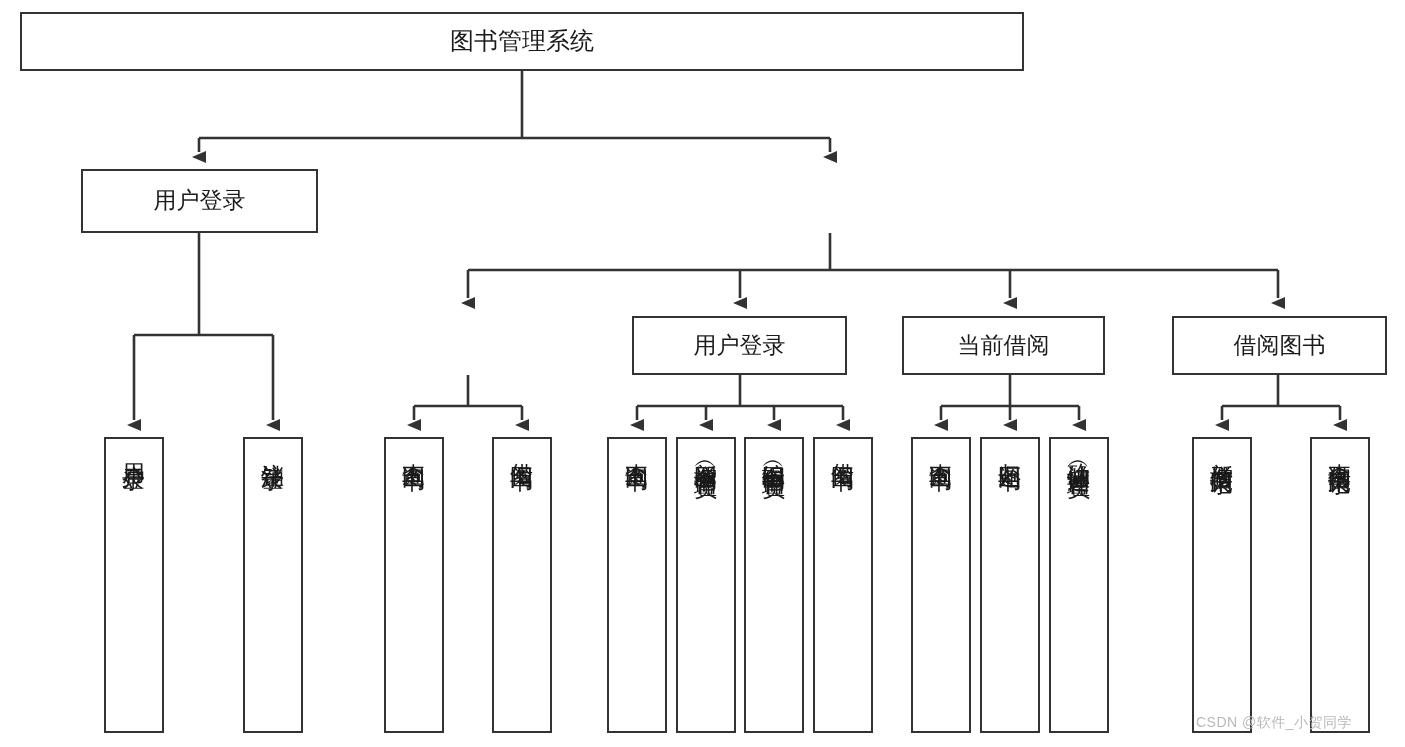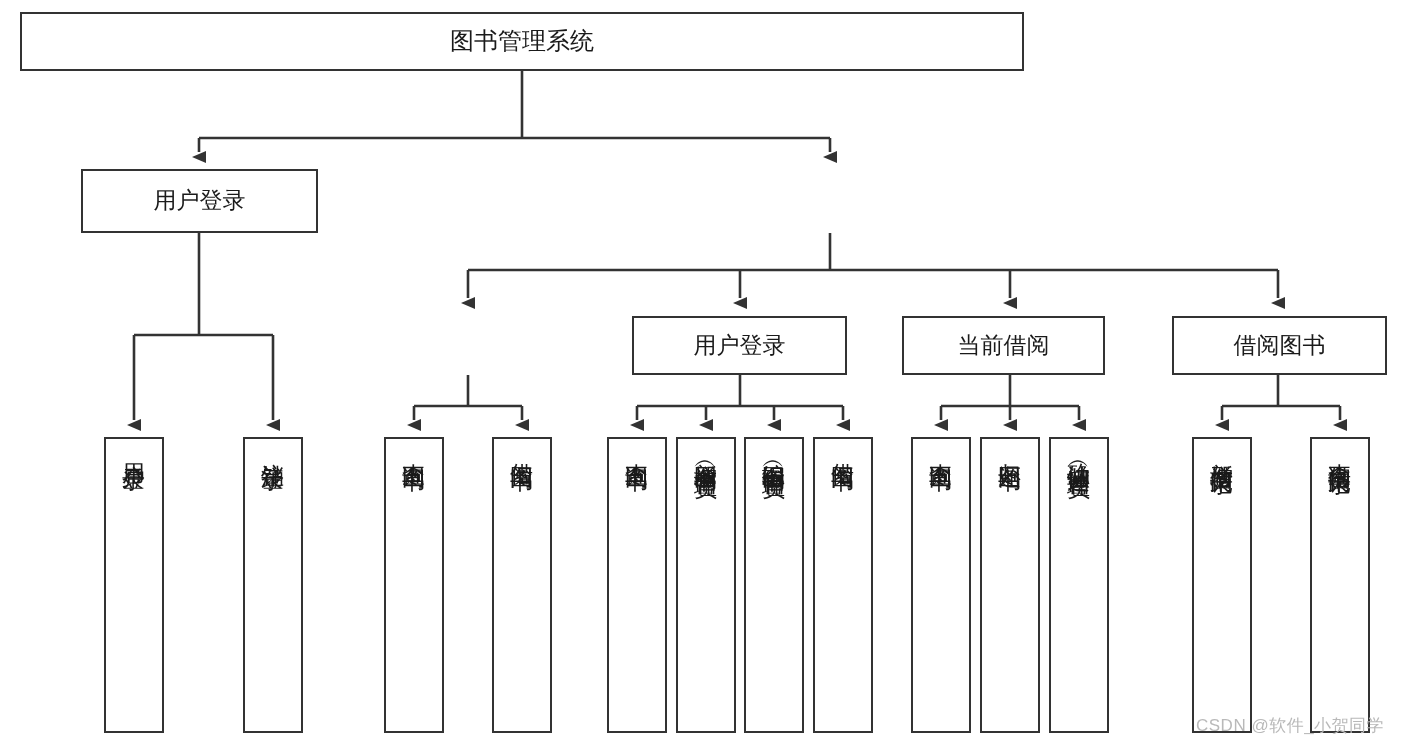--- a/index.html
+++ b/index.html
@@ -60,21 +60,21 @@
     font-size: 23px;
     letter-spacing: 2px;
     line-height: 1.05;
     white-space: normal;
     margin: 0 auto;
   }
   .watermark {
     position: absolute;
     left: 1196px;
     top: 714px;
-    font-size: 17px;
+    font-size: 14px;
     color: #b9b9b9;
     letter-spacing: 0.5px;
     white-space: nowrap;
     user-select: none;
   }
 </style>
 </head>
 <body>
 
 <div id="diagram-root">

